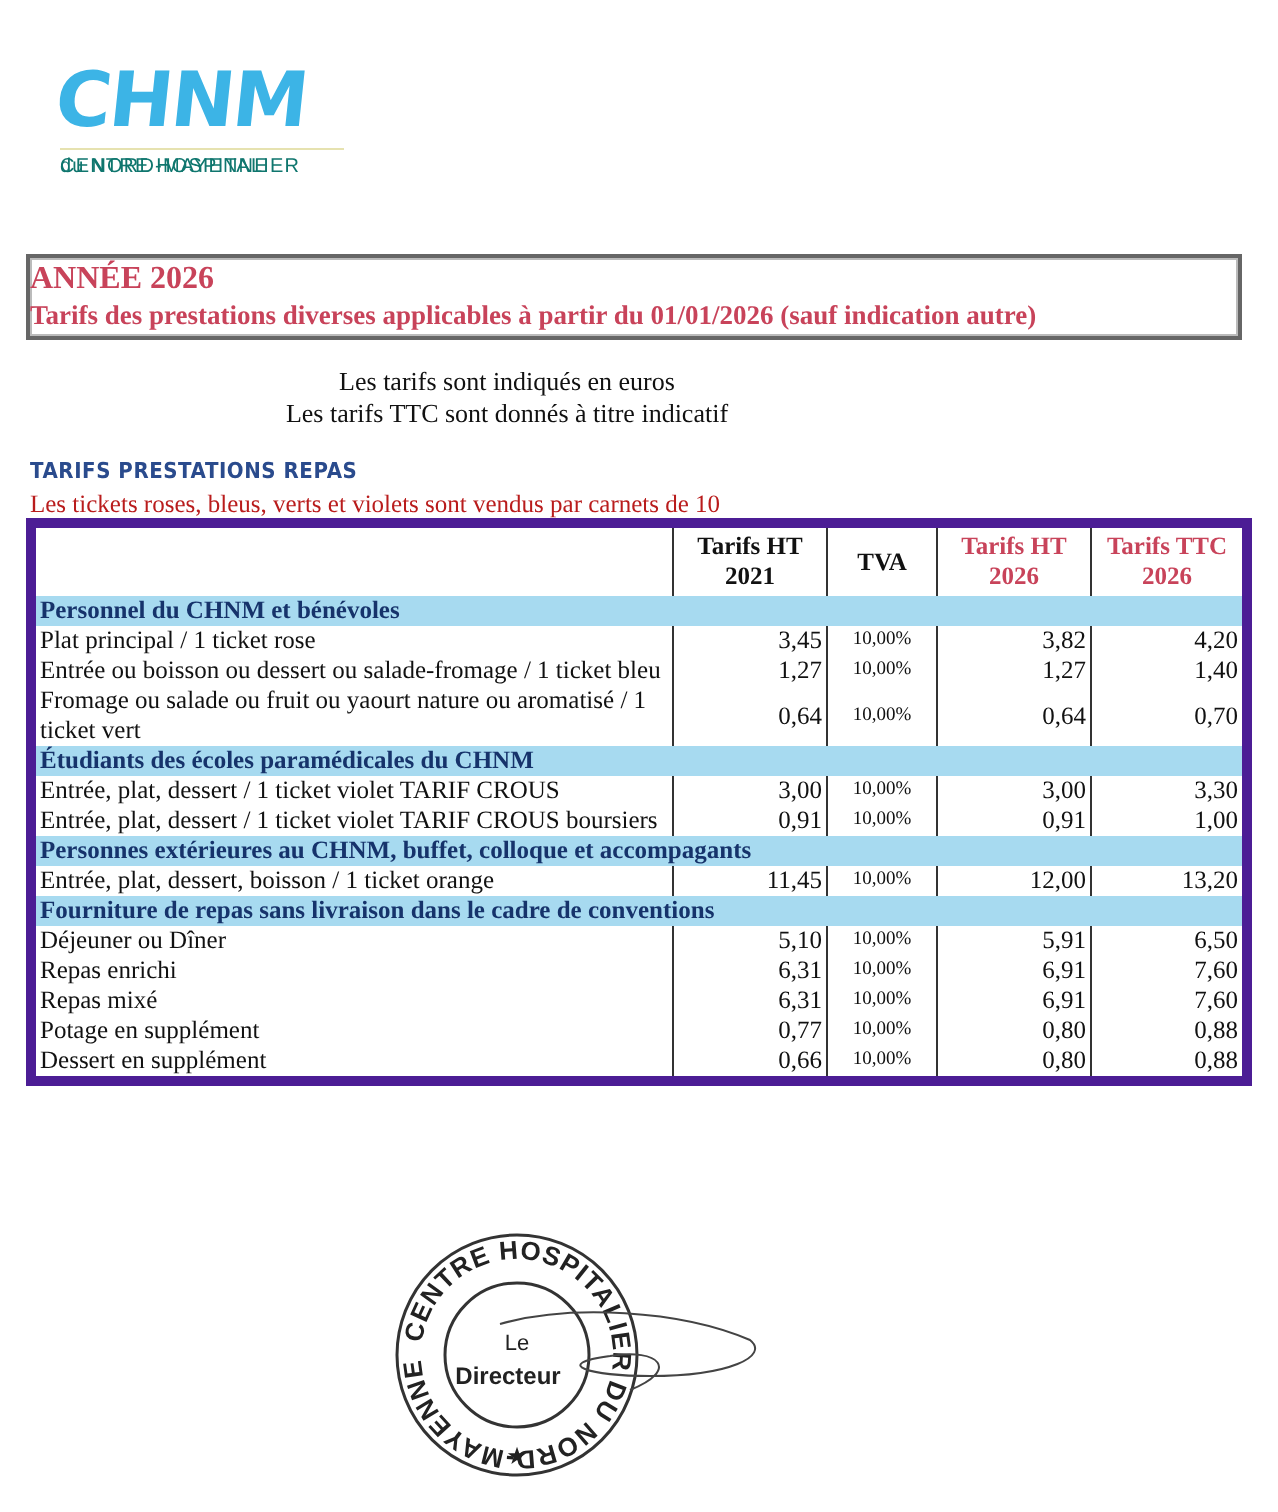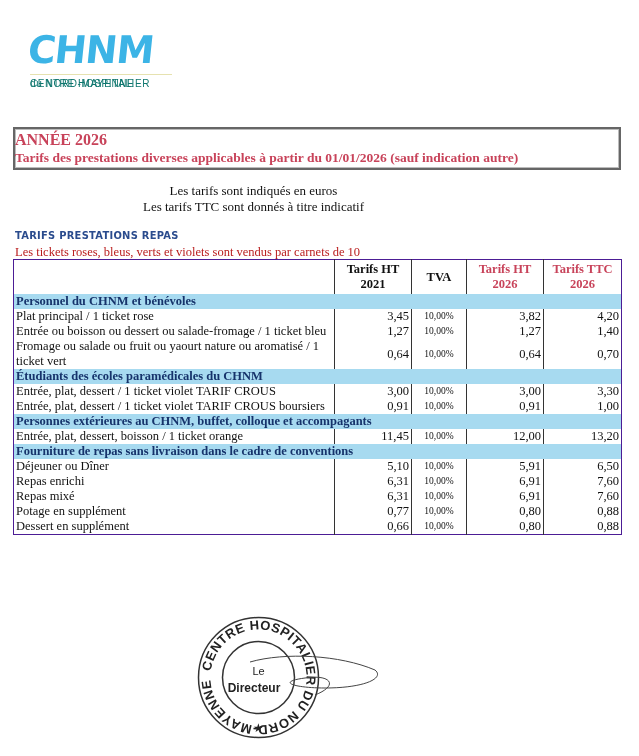--- a/index.html
+++ b/index.html
@@ -12,21 +12,21 @@
   .logo-sub2 { position:absolute; left:2px; top:47px; white-space:nowrap; }
   .title-box { position:absolute; left:13px; top:127px; width:604px; height:39px; border:2px solid #666; box-shadow: inset 0 0 0 1px #bbb; text-align:left; color:#c8435a; font-weight:bold; }
   .title-main { font-size:16px; line-height:18px; margin-top:2px; }
   .title-sub { font-size:13.5px; line-height:17px; }
   .notes { position:absolute; left:0; width:507px; text-align:center; font-size:13px; line-height:16px; top:183px; }
   .section-title { position:absolute; left:15px; top:229px; font-family:"DejaVu Sans", sans-serif; font-weight:bold; font-size:11px; color:#2a4b8d; transform:scaleX(0.9); transform-origin:left; letter-spacing:0.3px; }
   .section-note { position:absolute; left:15px; top:245px; font-size:12.5px; color:#b91c1c; white-space:nowrap; }
   table.grid { position:absolute; left:13px; top:259px; width:608px; border-collapse:collapse; table-layout:fixed; font-size:12.5px; }
   table.grid td, table.grid th { padding:0 2px; line-height:15px; vertical-align:middle; }
   col.c1 { width:321px; } col.c2 { width:77px; } col.c3 { width:55px; } col.c4 { width:77px; } col.c5 { width:78px; }
-  table.grid { border:1px solid #4c1d95; }
+  table.grid { border:5px solid #4c1d95; }
   th { font-weight:bold; text-align:center; border-left:1px solid #333; font-size:12.5px; }
   th.first { border-left:none; }
   th.red { color:#c8435a; }
   tr.head th { height:34px; }
   tr.group td { background:#a7daf0; font-weight:bold; color:#16336b; padding-left:2px; }
   tr.item td.num { text-align:right; border-left:1px solid #333;margin-left:32px; }
   tr.item td.tva { text-align:center; font-size:9.5px; border-left:1px solid #333; }
   tr.item td.lbl { padding-left:2px; }
   .stamp { position:absolute; left:196px; top:615px; width:125px; height:125px; }
 </style>

